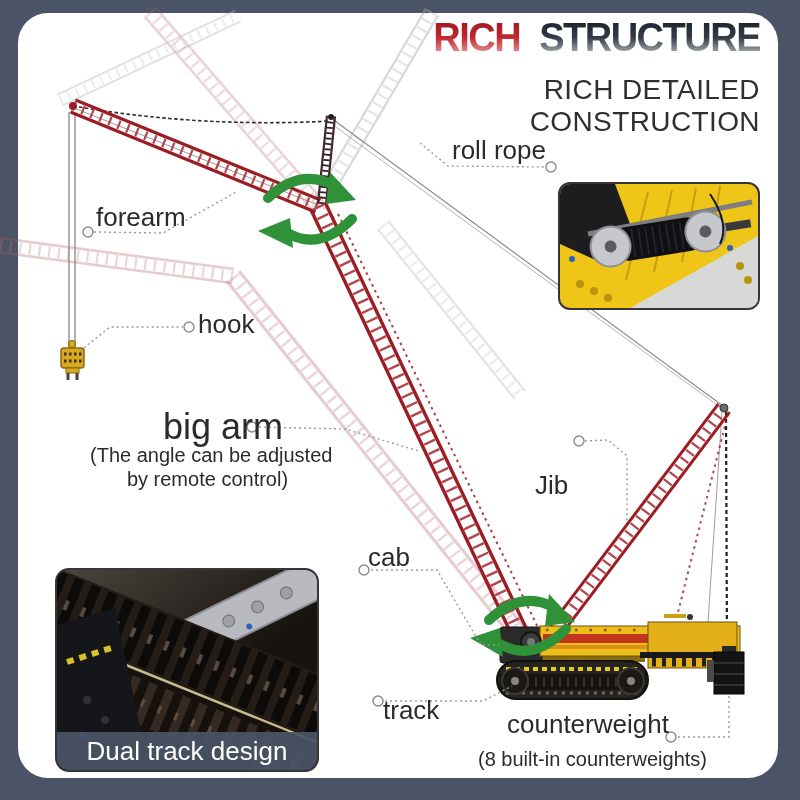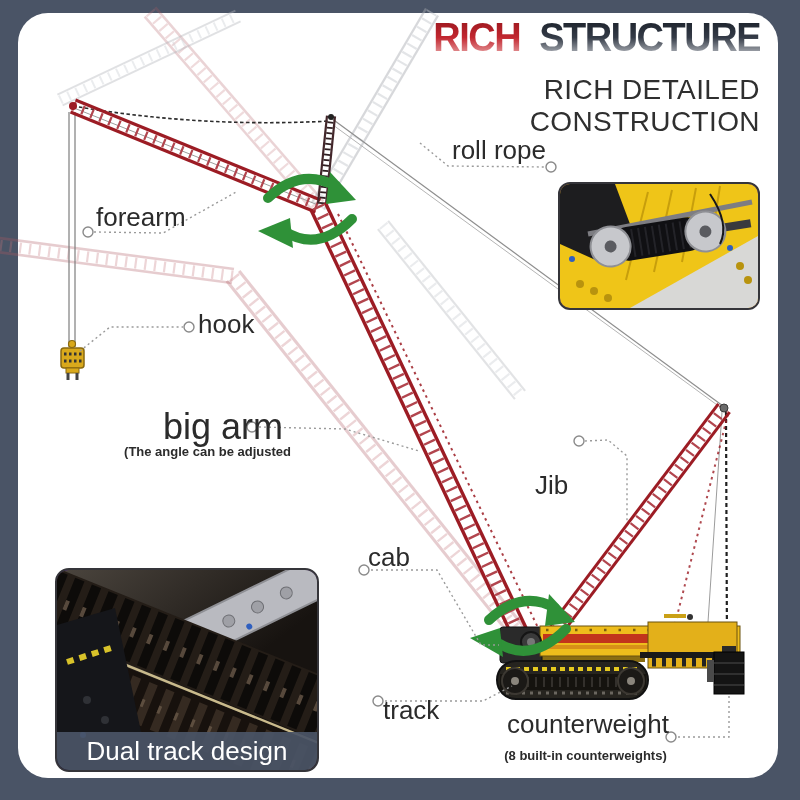--- a/index.html
+++ b/index.html
@@ -12,21 +12,21 @@
               transform:scaleY(1.08);transform-origin:top right;}
   .title-line{font-size:38px;font-weight:800;letter-spacing:-1.5px;line-height:1;white-space:nowrap;}
   .t-red{background:linear-gradient(180deg,#8e1218 0%,#c22730 52%,#e08a8d 84%,#f6e2e2 100%);
          -webkit-background-clip:text;background-clip:text;color:transparent;}
   .t-dark{background:linear-gradient(180deg,#141922 0%,#343b47 52%,#9da1a8 84%,#eceef0 100%);
           -webkit-background-clip:text;background-clip:text;color:transparent;margin-left:10px;}
   .subtitle{position:absolute;left:430px;top:74px;width:330px;text-align:right;font-size:28px;
             color:#2f2f2f;letter-spacing:0.4px;z-index:3;}
   
   .lbl{position:absolute;color:#2b2b2b;font-size:26px;line-height:1.1;z-index:2;white-space:nowrap;font-weight:500;}
-  .note{position:absolute;color:#2b2b2b;font-size:13px;z-index:2;text-align:center;white-space:nowrap;font-weight:700;}
+  .note{position:absolute;color:#2b2b2b;font-size:20px;z-index:2;text-align:center;white-space:nowrap;font-weight:400;}
   
   .inset{position:absolute;overflow:hidden;z-index:3;border:2px solid #35353a;background:#4c1d95;}
   .inset-rollrope{left:558px;top:182px;width:198px;height:124px;border-radius:12px;}
   .inset-track{left:55px;top:568px;width:260px;height:200px;border-radius:14px;}
   .inset-caption{position:absolute;left:0;right:0;bottom:0;height:38px;background:rgba(74,84,102,0.93);
                  color:#ffffff;font-size:26px;font-weight:500;display:flex;align-items:center;justify-content:center;}
 </style>
 </head>
 <body>
 
@@ -188,20 +188,21 @@
       <span class="t-dark">STRUCTURE</span>
     </span>
   </div>
   <div class="subtitle">RICH DETAILED CONSTRUCTION</div>
 
   <div class="lbl" style="left:96px;top:203px;">forearm</div>
   <div class="lbl" style="left:452px;top:136px;">roll rope</div>
   <div class="lbl" style="left:198px;top:310px;">hook</div>
   <div class="lbl" style="left:163px;top:407px;font-size:36px;">big arm</div>
   <div class="note" style="left:90px;top:444px;width:235px;">(The angle can be adjusted</div>
+  <div class="note" style="left:90px;top:468px;width:235px;">by remote control)</div>
   <div class="lbl" style="left:535px;top:423px;margin-top:48px;">Jib</div>
   <div class="lbl" style="left:368px;top:543px;">cab</div>
   <div class="lbl" style="left:383px;top:696px;">track</div>
   <div class="lbl" style="left:507px;top:710px;">counterweight</div>
   <div class="note" style="left:478px;top:748px;width:215px;">(8 built-in counterweights)</div>
 
   <div class="inset inset-rollrope">
     <svg width="198" height="124" viewBox="0 0 198 124">
       <rect x="0" y="0" width="198" height="124" fill="#efc518"></rect>
       <polygon points="70,124 198,52 198,124" fill="#d8d8d6"></polygon>

